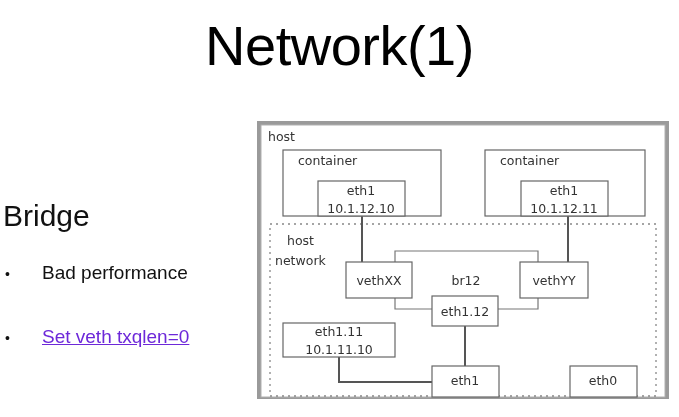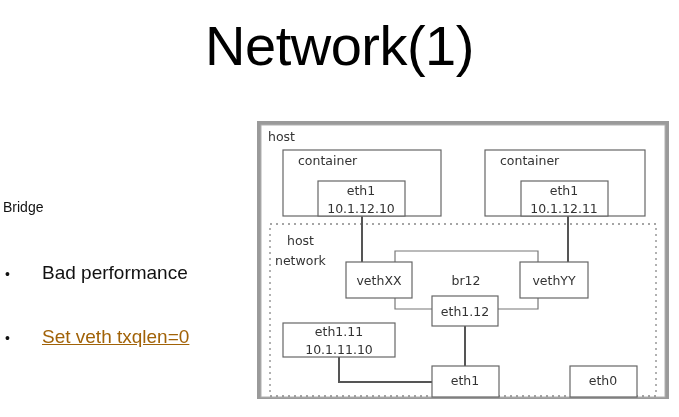--- a/index.html
+++ b/index.html
@@ -1,24 +1,24 @@
 <!DOCTYPE html>
 <html><head>
 <meta charset="utf-8">
 <style>
   html, body { margin: 0; padding: 0; background: #ffffff; }
   body { width: 679px; height: 417px; position: relative; overflow: hidden; font-family: "Liberation Sans", sans-serif; }
   .title { position: absolute; left: 0; top: 8px; width: 679px; text-align: center; font-size: 56px; color: #000; line-height: 76px; letter-spacing: -0.5px; }
-  .heading { position: absolute; left: 3px; top: 199px; font-size: 14px; color: #111; text-align: right; }
+  .heading { position: absolute; left: 3px; top: 199px; font-size: 30px; color: #111; text-align: right; }
   .bullet { position: absolute; left: 5px; font-size: 19px; color: #111; }
   .bullet .dot { position: absolute; left: 0; top: 0; font-size: 14px; }
   .bullet .txt { position: absolute; left: 37px; top: -4px; white-space: nowrap; }
   .b1 { top: 266px; }
   .b2 { top: 330px; }
-  .link { color: #a16207; text-decoration: underline; cursor: pointer; }
+  .link { color: #6d28d9; text-decoration: underline; cursor: pointer; }
   svg { position: absolute; left: 0; top: 0; }
   .lbl { font-family: "DejaVu Sans", sans-serif; font-size: 12.5px; fill: #333; }
 </style>
 </head>
 <body>
 
 <div class="title">Network(1)</div>
 
 <div class="heading">Bridge</div>
 

